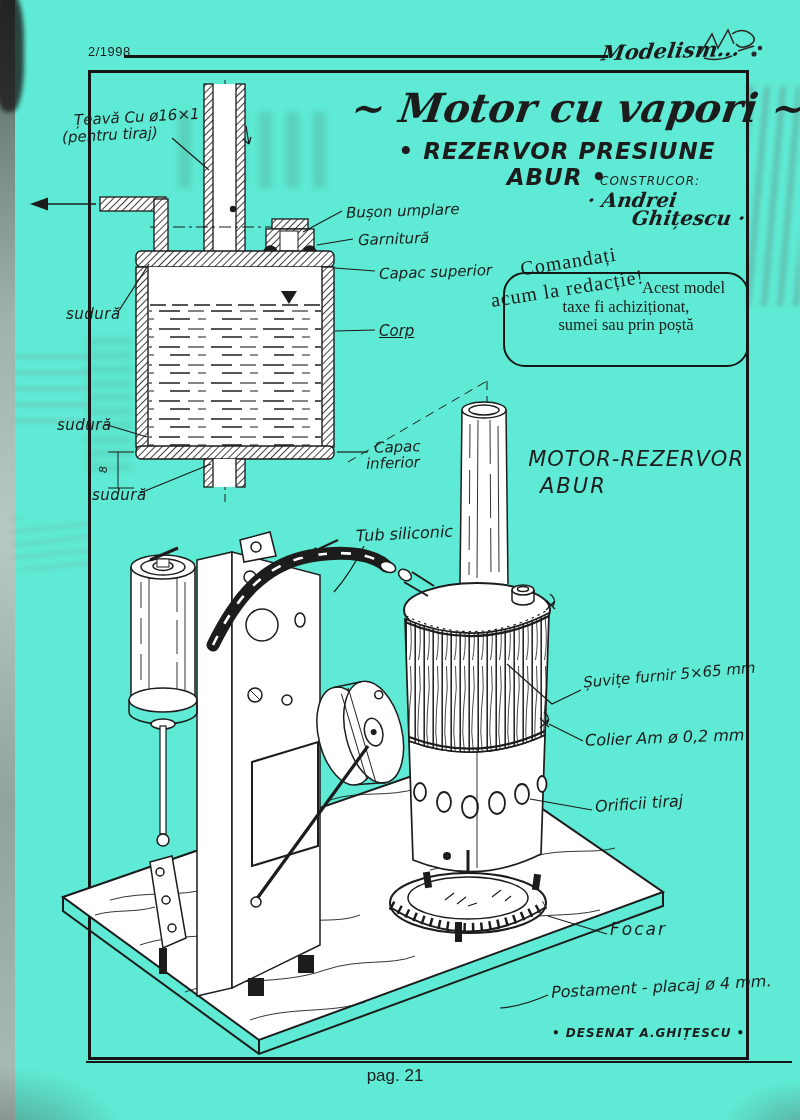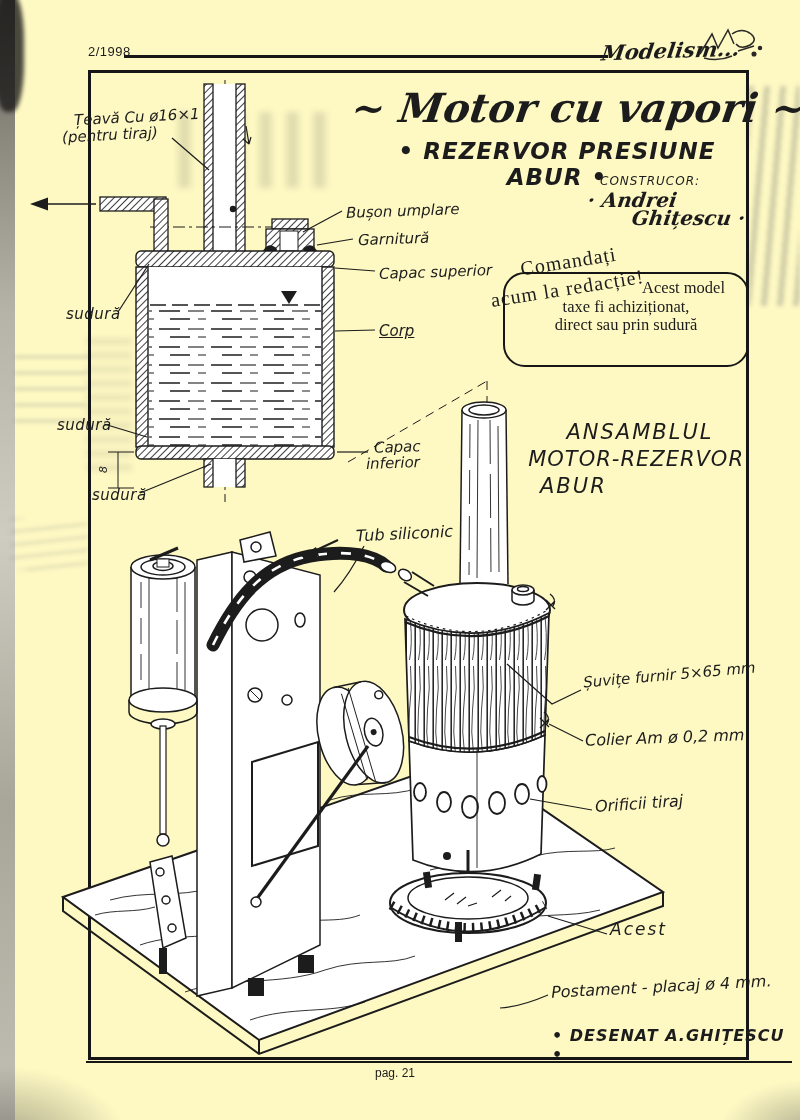--- a/index.html
+++ b/index.html
@@ -1,16 +1,16 @@
 <!DOCTYPE html>
 <html><head>
 <meta charset="utf-8">
 <style>
   html,body{margin:0;padding:0;background:#d8d6d2;}
-  .page{position:relative;width:800px;height:1120px;background:#fef9c3;overflow:hidden;
+  .page{position:relative;width:800px;height:1120px;background:#5eead4;overflow:hidden;
         font-family:"Liberation Sans",sans-serif;color:#1c1c1c;}
   .abs{position:absolute;}
   .hand{font-family:"DejaVu Sans",sans-serif;font-style:italic;color:#1c1c1c;white-space:nowrap;}
   .script{font-family:"DejaVu Serif",serif;font-style:italic;font-weight:bold;white-space:nowrap;}
   .frame{border:3.5px solid #161616;}
   .svgart{pointer-events:none;}
   .ghost{filter:blur(3px);opacity:.14;}
   .smudge{filter:blur(2px);}
 </style>
 </head>
@@ -311,32 +311,31 @@
   <div class="abs hand" style="left:374px;top:438px;font-size:15px;transform:rotate(-2deg);">Capac</div>
   <div class="abs hand" style="left:366px;top:454px;font-size:15px;transform:rotate(-2deg);">inferior</div>
   <div class="abs hand" style="left:100px;top:463px;font-size:11px;transform:rotate(-90deg);">8</div>
 
   <div class="abs" style="left:520px;top:250px;font-size:20px;font-family:'Liberation Serif',serif;transform:rotate(-9deg);letter-spacing:1px;">Comandați</div>
   <div class="abs" style="left:490px;top:277px;font-size:20px;font-family:'Liberation Serif',serif;transform:rotate(-9deg);letter-spacing:1px;">acum la redacție!</div>
   <div class="abs" style="left:503px;top:272px;width:246px;height:95px;border:2.5px solid #161616;border-radius:22px;
               font-family:'Liberation Serif',serif;font-size:16.5px;line-height:18.5px;padding-top:5px;box-sizing:border-box;">
     <div style="text-align:right;padding-right:22px;padding-left:48px;">Acest model</div>
     <div style="text-align:center;">taxe fi achiziționat,</div>
-    <div style="text-align:center;">direct sau prin sudură</div>
+    <div style="text-align:center;">sumei sau prin poștă</div>
   </div>
 
-  <div class="abs hand" style="left:540px;top:420px;width:200px;text-align:center;font-size:21px;letter-spacing:2px;">ANSAMBLUL</div>
   <div class="abs hand" style="left:522px;top:447px;width:222px;text-align:right;font-size:21px;letter-spacing:1px;">MOTOR-REZERVOR</div>
   <div class="abs hand" style="left:540px;top:474px;width:180px;text-align:left;font-size:21px;letter-spacing:2px;">ABUR</div>
 
   <div class="abs hand" style="left:356px;top:524px;font-size:16px;transform:rotate(-3deg);">Tub siliconic</div>
   <div class="abs hand" style="left:583px;top:666px;font-size:15px;transform:rotate(-5deg);">Șuvițe furnir 5×65 mm</div>
   <div class="abs hand" style="left:585px;top:728px;font-size:16px;transform:rotate(-2deg);">Colier Am ø 0,2 mm</div>
   <div class="abs hand" style="left:595px;top:794px;font-size:16px;transform:rotate(-4deg);">Orificii tiraj</div>
-  <div class="abs hand" style="left:610px;top:919px;font-size:17px;letter-spacing:2px;">Acest</div>
+  <div class="abs hand" style="left:610px;top:919px;font-size:17px;letter-spacing:2px;">Focar</div>
   <div class="abs hand" style="left:551px;top:977px;font-size:16px;transform:rotate(-3deg);">Postament - placaj ø 4 mm.</div>
-  <div class="abs" style="left:552px;top:1026px;font-size:16px;font-weight:bold;font-style:italic;
+  <div class="abs" style="left:552px;top:1026px;font-size:12px;font-weight:bold;font-style:italic;
               font-family:'DejaVu Sans',sans-serif;letter-spacing:1px;">• DESENAT A.GHIȚESCU •</div>
 
   <div class="abs" style="left:86px;top:1061px;width:706px;height:2px;background:#161616;"></div>
-  <div class="abs" style="left:350px;top:1066px;width:90px;text-align:center;font-size:12px;">pag. 21</div>
+  <div class="abs" style="left:350px;top:1066px;width:90px;text-align:center;font-size:17px;">pag. 21</div>
 
 </div>
 
 </body></html>

